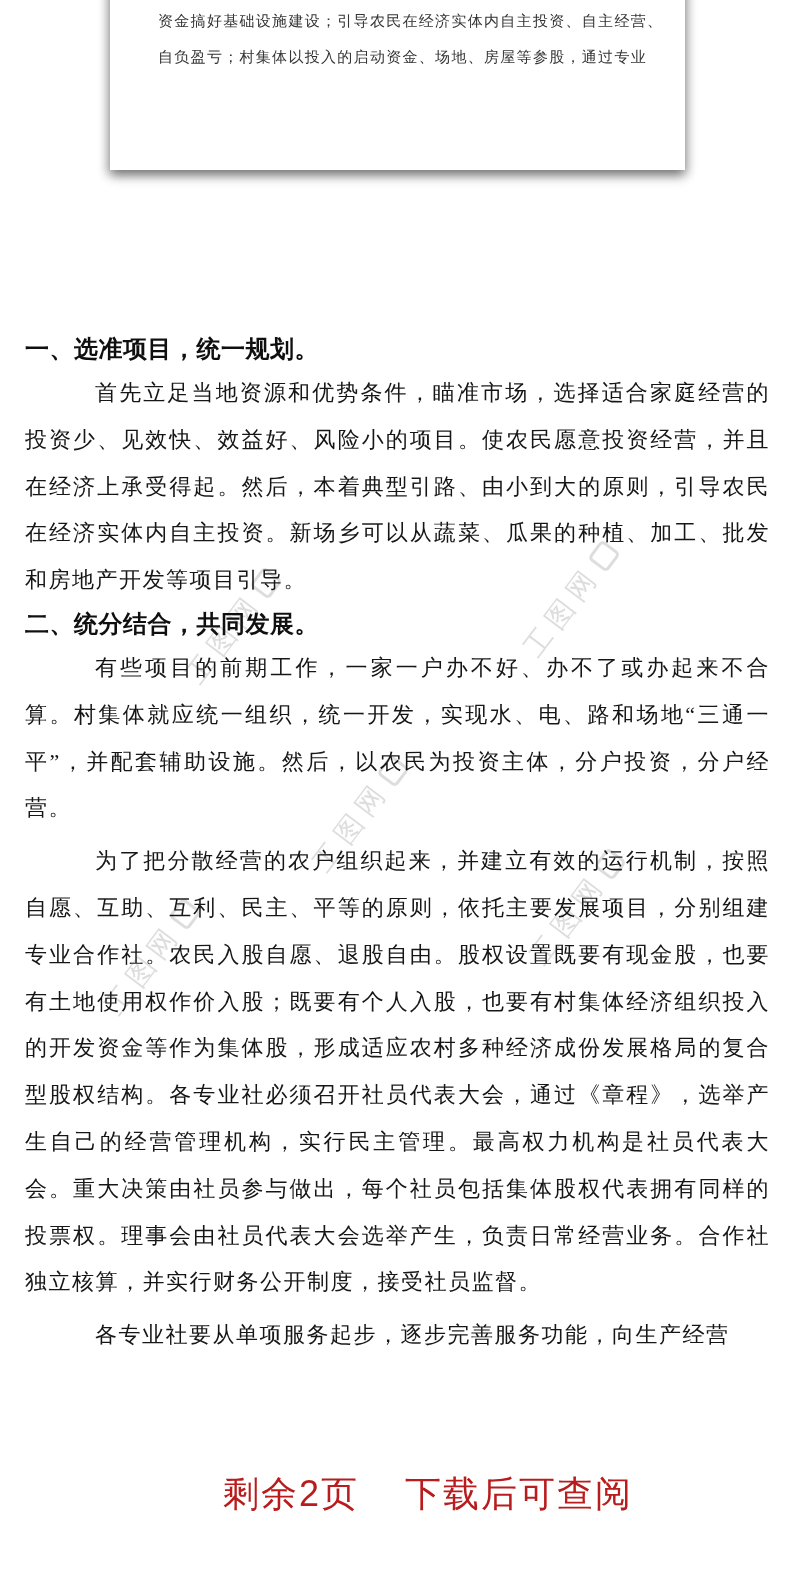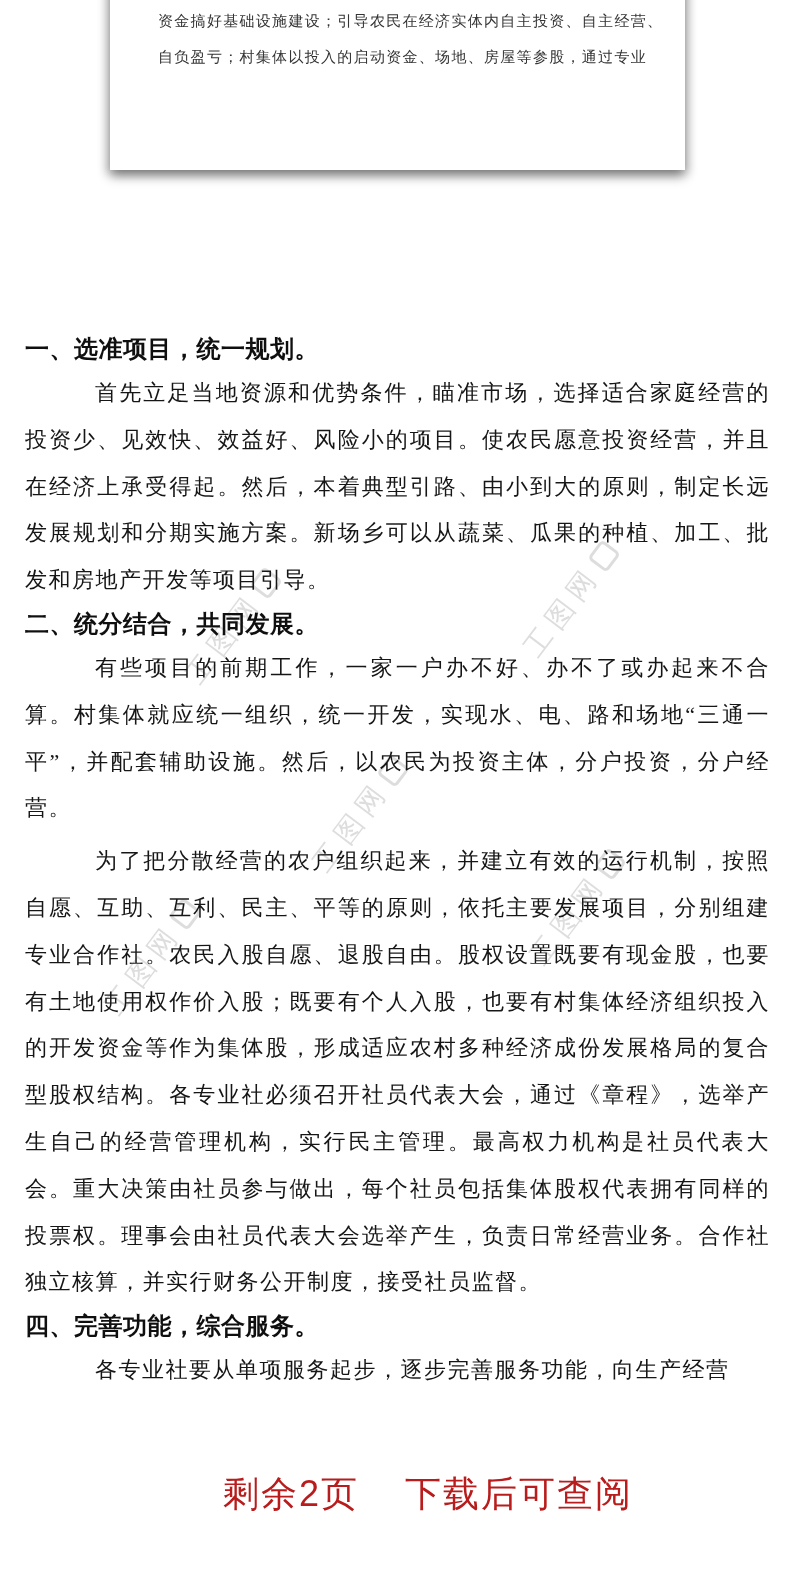--- a/index.html
+++ b/index.html
@@ -113,26 +113,25 @@
 
 <div class="preview-card">
   <div class="preview-text">
     <p>资金搞好基础设施建设；引导农民在经济实体内自主投资、自主经营、</p>
     <p>自负盈亏；村集体以投入的启动资金、场地、房屋等参股，通过专业</p>
   </div>
 </div>
 
 <div class="content">
   <h2 class="sec-heading first">一、选准项目，统一规划。</h2>
-  <p class="sec-body">首先立足当地资源和优势条件，瞄准市场，选择适合家庭经营的投资少、见效快、效益好、风险小的项目。使农民愿意投资经营，并且在经济上承受得起。然后，本着典型引路、由小到大的原则，制定长远发展规划和分期实施方案。新场乡可以从蔬菜、瓜果的种植、加工、批发和房地产开发等项目引导。</p>
+  <p class="sec-body">首先立足当地资源和优势条件，瞄准市场，选择适合家庭经营的投资少、见效快、效益好、风险小的项目。使农民愿意投资经营，并且在经济上承受得起。然后，本着典型引路、由小到大的原则，引导农民在经济实体内自主投资。新场乡可以从蔬菜、瓜果的种植、加工、批发和房地产开发等项目引导。</p>
 
   <h2 class="sec-heading">二、统分结合，共同发展。</h2>
   <p class="sec-body">有些项目的前期工作，一家一户办不好、办不了或办起来不合算。村集体就应统一组织，统一开发，实现水、电、路和场地“三通一平”，并配套辅助设施。然后，以农民为投资主体，分户投资，分户经营。</p>
 
   <p class="sec-body">为了把分散经营的农户组织起来，并建立有效的运行机制，按照自愿、互助、互利、民主、平等的原则，依托主要发展项目，分别组建专业合作社。农民入股自愿、退股自由。股权设置既要有现金股，也要有土地使用权作价入股；既要有个人入股，也要有村集体经济组织投入的开发资金等作为集体股，形成适应农村多种经济成份发展格局的复合型股权结构。各专业社必须召开社员代表大会，通过《章程》，选举产生自己的经营管理机构，实行民主管理。最高权力机构是社员代表大会。重大决策由社员参与做出，每个社员包括集体股权代表拥有同样的投票权。理事会由社员代表大会选举产生，负责日常经营业务。合作社独立核算，并实行财务公开制度，接受社员监督。</p>
 
-  <h2 class="sec-heading">四、完善功能，综合服务。</h2>
   <p class="sec-body">各专业社要从单项服务起步，逐步完善服务功能，向生产经营</p>
 </div>
 
 <div class="footer">
   <span class="gap">剩余2页</span><span>下载后可查阅</span>
 </div>
 
 </body></html>

